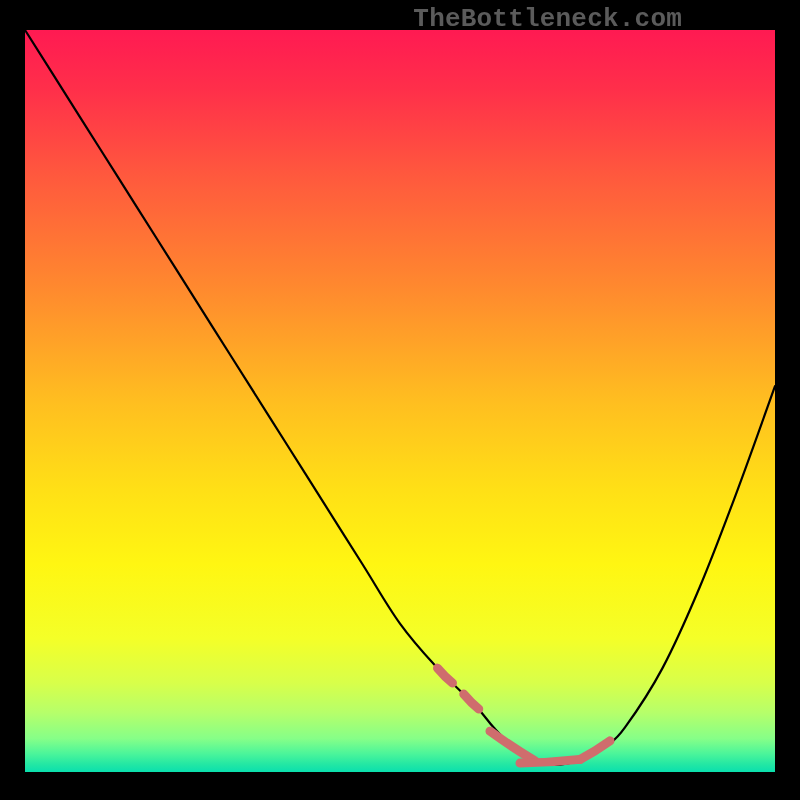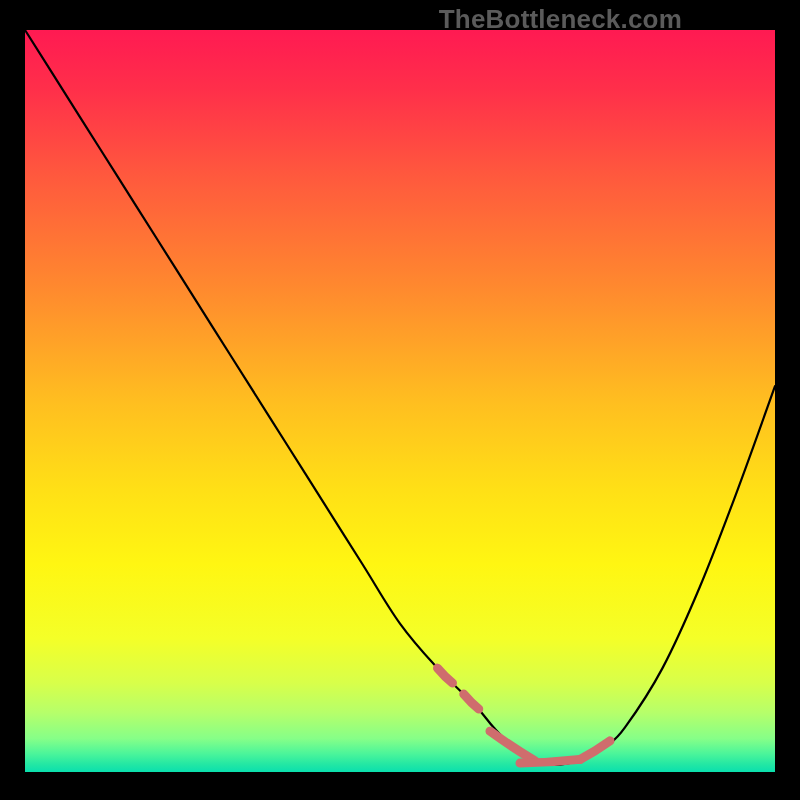--- a/index.html
+++ b/index.html
@@ -9,20 +9,21 @@
     height: 800px;
     background: #000;
     font-family: Arial, Helvetica, sans-serif;
     overflow: hidden;
   }
   .frame {
     position: relative;
     width: 696px;
     height: 800px;
     background: #000;
+    font-family: Liberation Mono, monospace;
   }
   .watermark {
     position: absolute;
     top: 4px;
     right: 14px;
     color: #5b5b5b;
     font-size: 26px;
     font-weight: 600;
     letter-spacing: 0.2px;
     z-index: 20;

